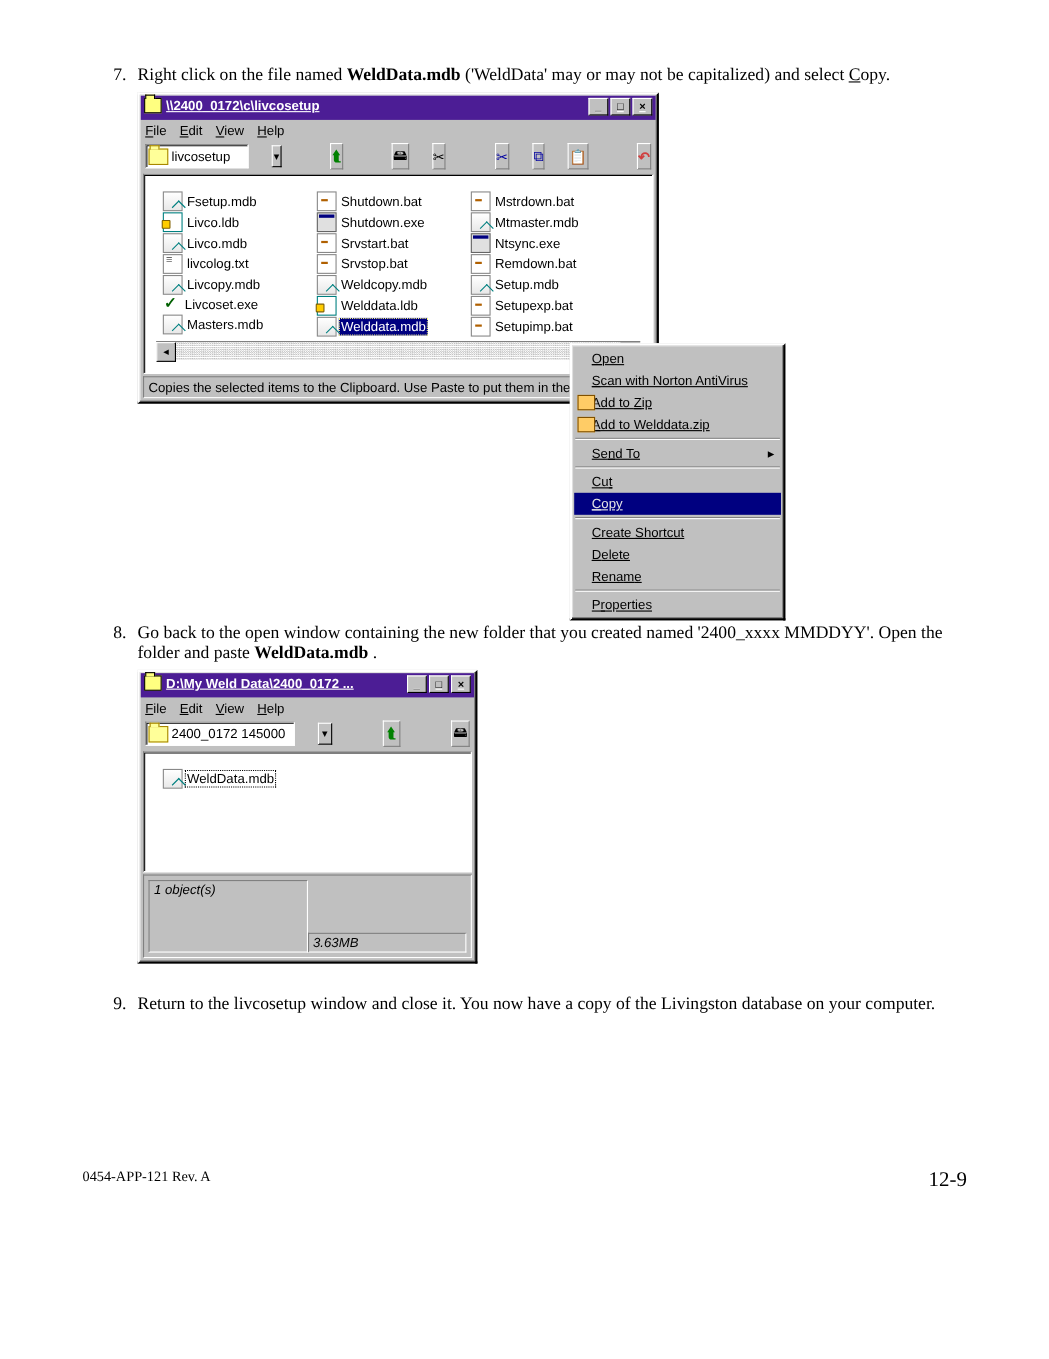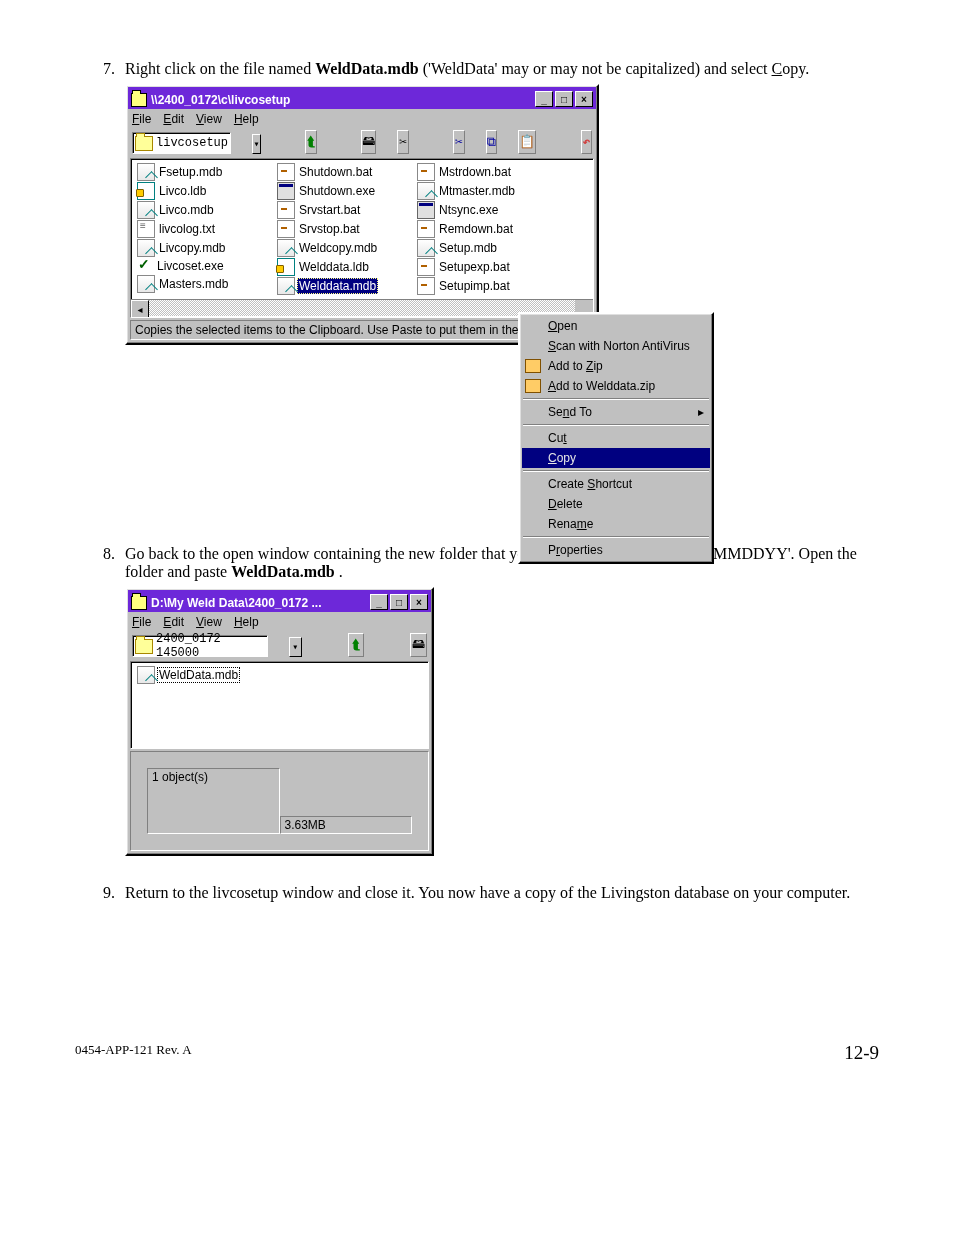--- a/index.html
+++ b/index.html
@@ -39,28 +39,29 @@
     font-size: 12px;
     background: #c0c0c0;
     border-top: 2px solid #fff;
     border-left: 2px solid #fff;
     border-right: 2px solid #000;
     border-bottom: 2px solid #000;
     box-shadow: inset -1px -1px 0 #808080, inset 1px 1px 0 #dfdfdf;
     position: relative;
   }
   .titlebar {
-    background: #6d28d9;
+    background: #4c1d95;
     color: #fff;
     font-weight: bold;
     padding: 2px 3px;
     display: flex;
-    align-items: flex-end;
+    align-items: flex-start;
     height: 18px;
     margin: 1px;
+    text-decoration: underline;
   }
   .titlebar .folder-icon {
     width: 16px; height: 14px;
     background: #ffff80;
     border: 1px solid #000;
     margin-right: 4px;
     position: relative;
     box-sizing: border-box;
   }
   .titlebar .folder-icon::before{
@@ -93,25 +94,24 @@
     display: flex;
     padding: 2px 4px;
     gap: 12px;
     margin: 0 1px;
   }
   .menubar span { cursor: default; }
   .menubar .mnemonic { text-decoration: underline; }
 
   .toolbar {
     display: flex;
-    align-items: flex-end;
+    align-items: center;
     padding: 2px 4px;
     margin: 0 1px;
     gap: 21px;
-    font-family: Liberation Mono, monospace;
   }
   .addr-combo {
     display: flex;
     align-items: center;
     background: #fff;
     border-top: 1px solid #808080;
     border-left: 1px solid #808080;
     border-right: 1px solid #fff;
     border-bottom: 1px solid #fff;
     box-shadow: inset 1px 1px 0 #000;
@@ -164,21 +164,21 @@
   .ic-undo { color:#d04040; font-weight:bold; }
 
   .client {
     background: #fff;
     border-top: 1px solid #808080;
     border-left: 1px solid #808080;
     border-right: 1px solid #fff;
     border-bottom: 1px solid #fff;
     box-shadow: inset 1px 1px 0 #000;
     margin: 2px 3px;
-    padding: 4px;
+    padding: 15px;
     position: relative;
     overflow: hidden;
   }
   .file-cols {
     display: flex;
     gap: 10px;
   }
   .file-col {
     display: flex;
     flex-direction: column;
@@ -317,23 +317,24 @@
     border-right: 2px solid #000;
     border-bottom: 2px solid #000;
     box-shadow: inset -1px -1px 0 #808080, inset 1px 1px 0 #dfdfdf;
     font-family: "MS Sans Serif", Tahoma, Arial, sans-serif;
     font-size: 12px;
     padding: 2px;
     width: 188px;
     z-index: 10;
   }
   .ctx .mi {
-    padding: 3px 22px 3px 26px;
+    padding: 3px 22px 3px 16px;
     position: relative;
     white-space: nowrap;
+    text-decoration: underline;
   }
   .ctx .mi .mnemonic { text-decoration: underline; }
   .ctx .mi.hi {
     background: #000080;
     color: #e5e5e5;
   }
   .ctx .sep {
     border-top: 1px solid #808080;
     border-bottom: 1px solid #fff;
     margin: 2px 1px;
@@ -588,21 +589,21 @@
             <div class="tb-btn">
                 <span>🖴</span>
               </div>
           </div>
           <div class="client" style="height:78px;">
             <div class="file-item selected">
               <span class="ficon ico-mdb"></span>
               <span class="label" style="background:#fff;color:#000;border:1px dotted #000;">WeldData.mdb</span>
             </div>
           </div>
-          <div class="statusbar" style="padding:16px;">
+          <div class="statusbar" style="padding:4px;font-style:italic;">
             <div class="cell" style="flex:1;">1 object(s)</div>
             <div class="cell" style="flex:1;margin-top:48px;">3.63MB</div>
           </div>
         </div>
       </div>
     </div>
   </li>
 
   <li style="margin-top:28px;">
     <div class="num">9.</div>

